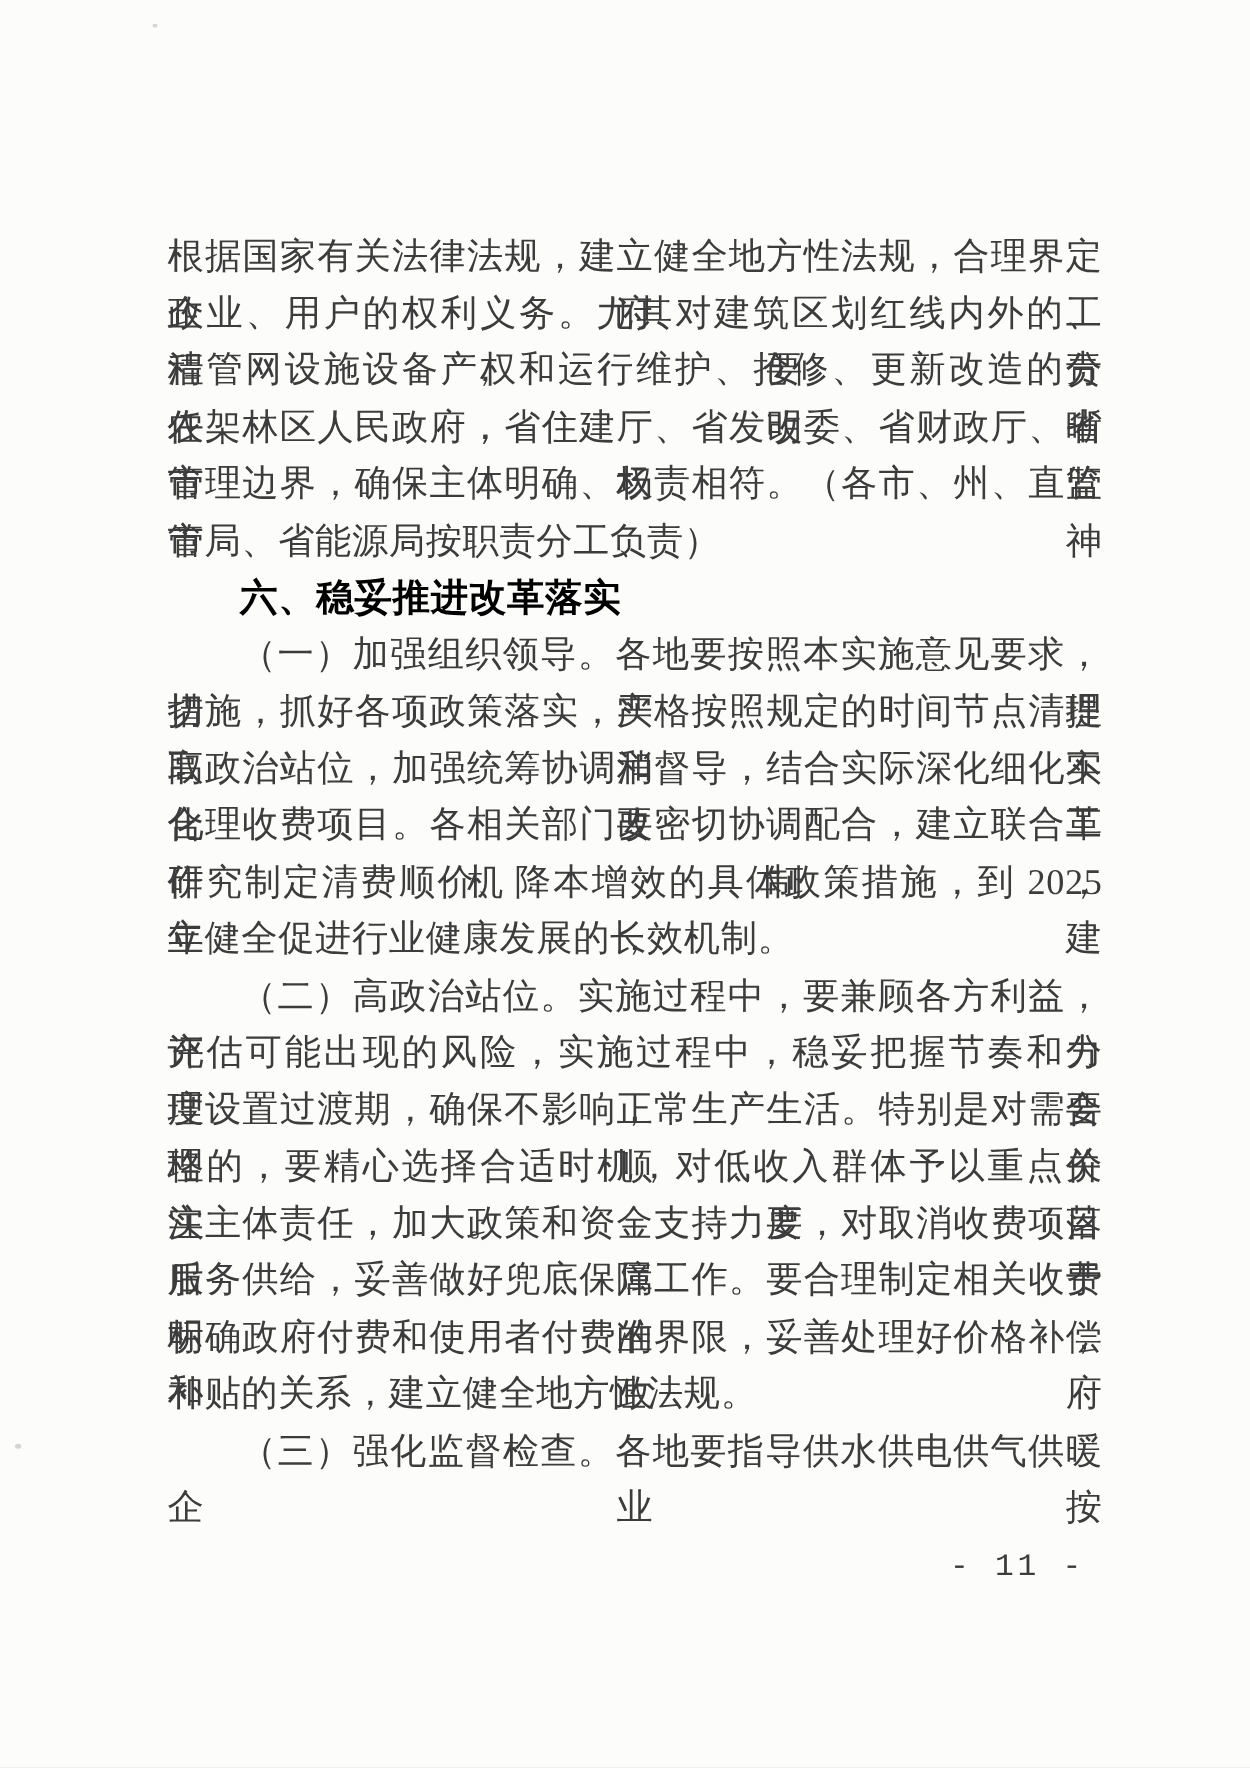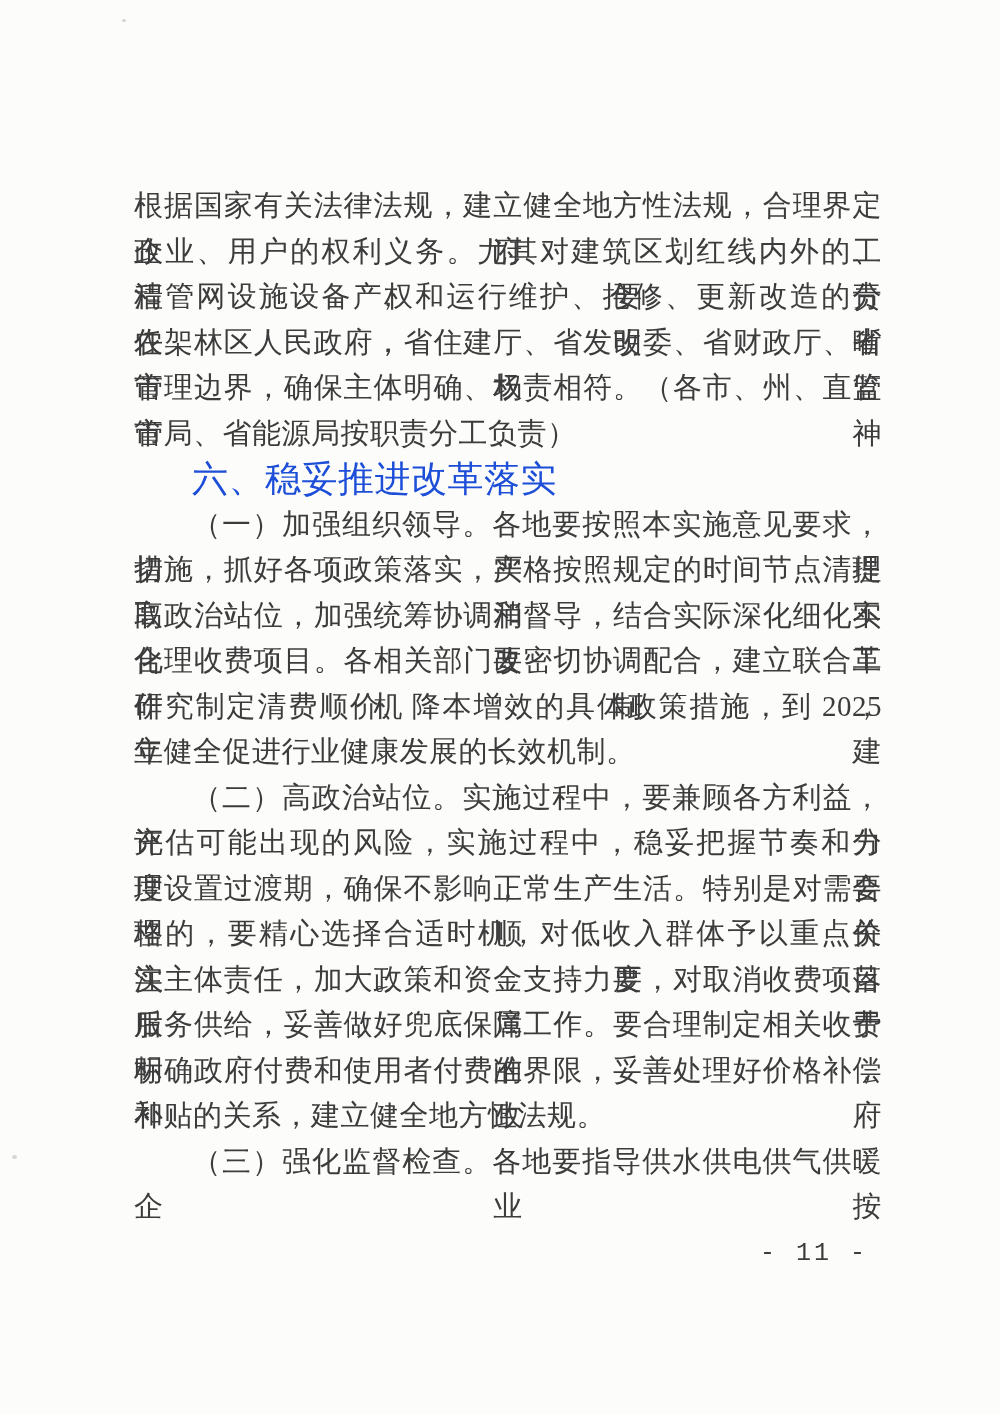--- a/index.html
+++ b/index.html
@@ -35,23 +35,23 @@
     white-space: normal;
     text-align: justify;
     
     text-align-last: justify;
   }
   .line.indent {
     text-indent: 58px;
   }
   .line.heading {
     font-family: "Liberation Sans", sans-serif;
-    font-weight: normal;
-    color: #1d4ed8;
-    font-size: 36px;
+    font-weight: bold;
+    color: #000000;
+    font-size: 30px;
   }
   .page-number {
     position: absolute;
     left: 758px;
     top: 1239px;
     width: 112px;
     text-align: center;
     font-size: 25px;
     letter-spacing: 3px;
     color: #3c3c3c;

